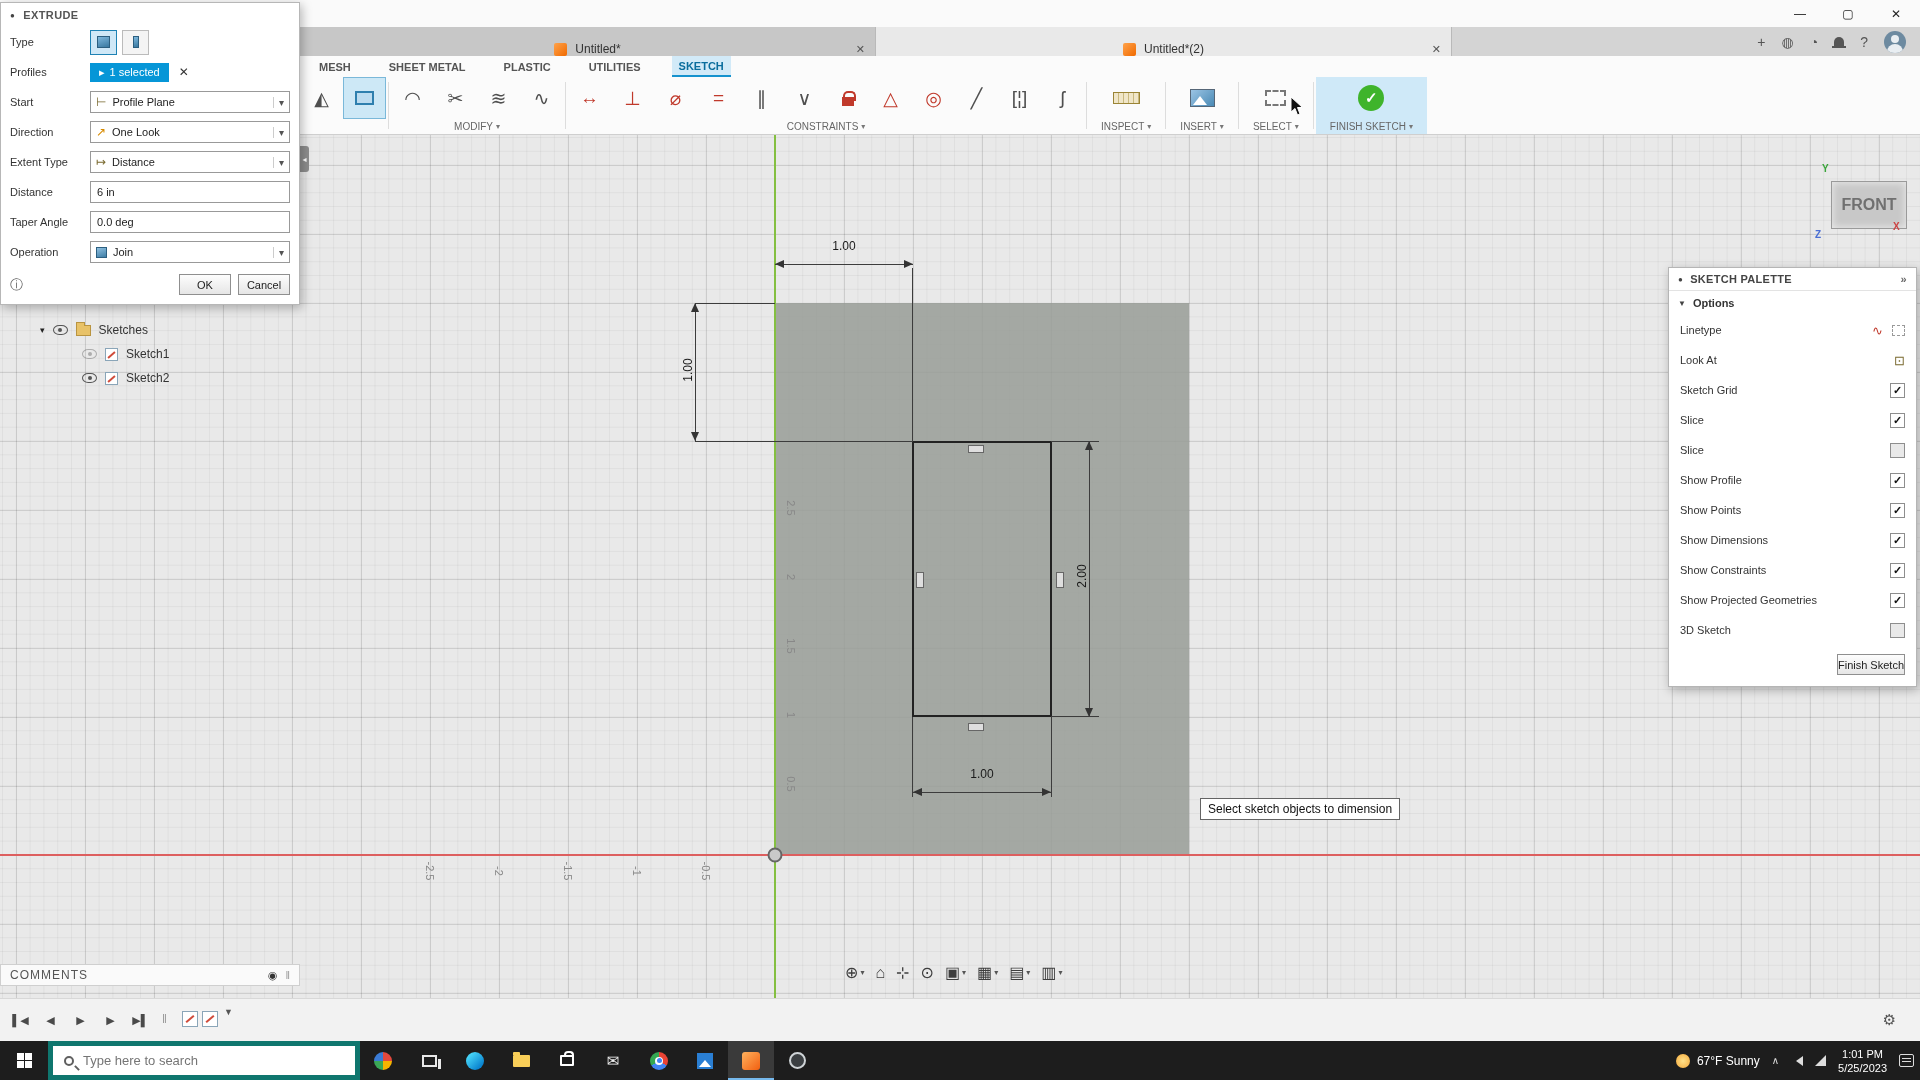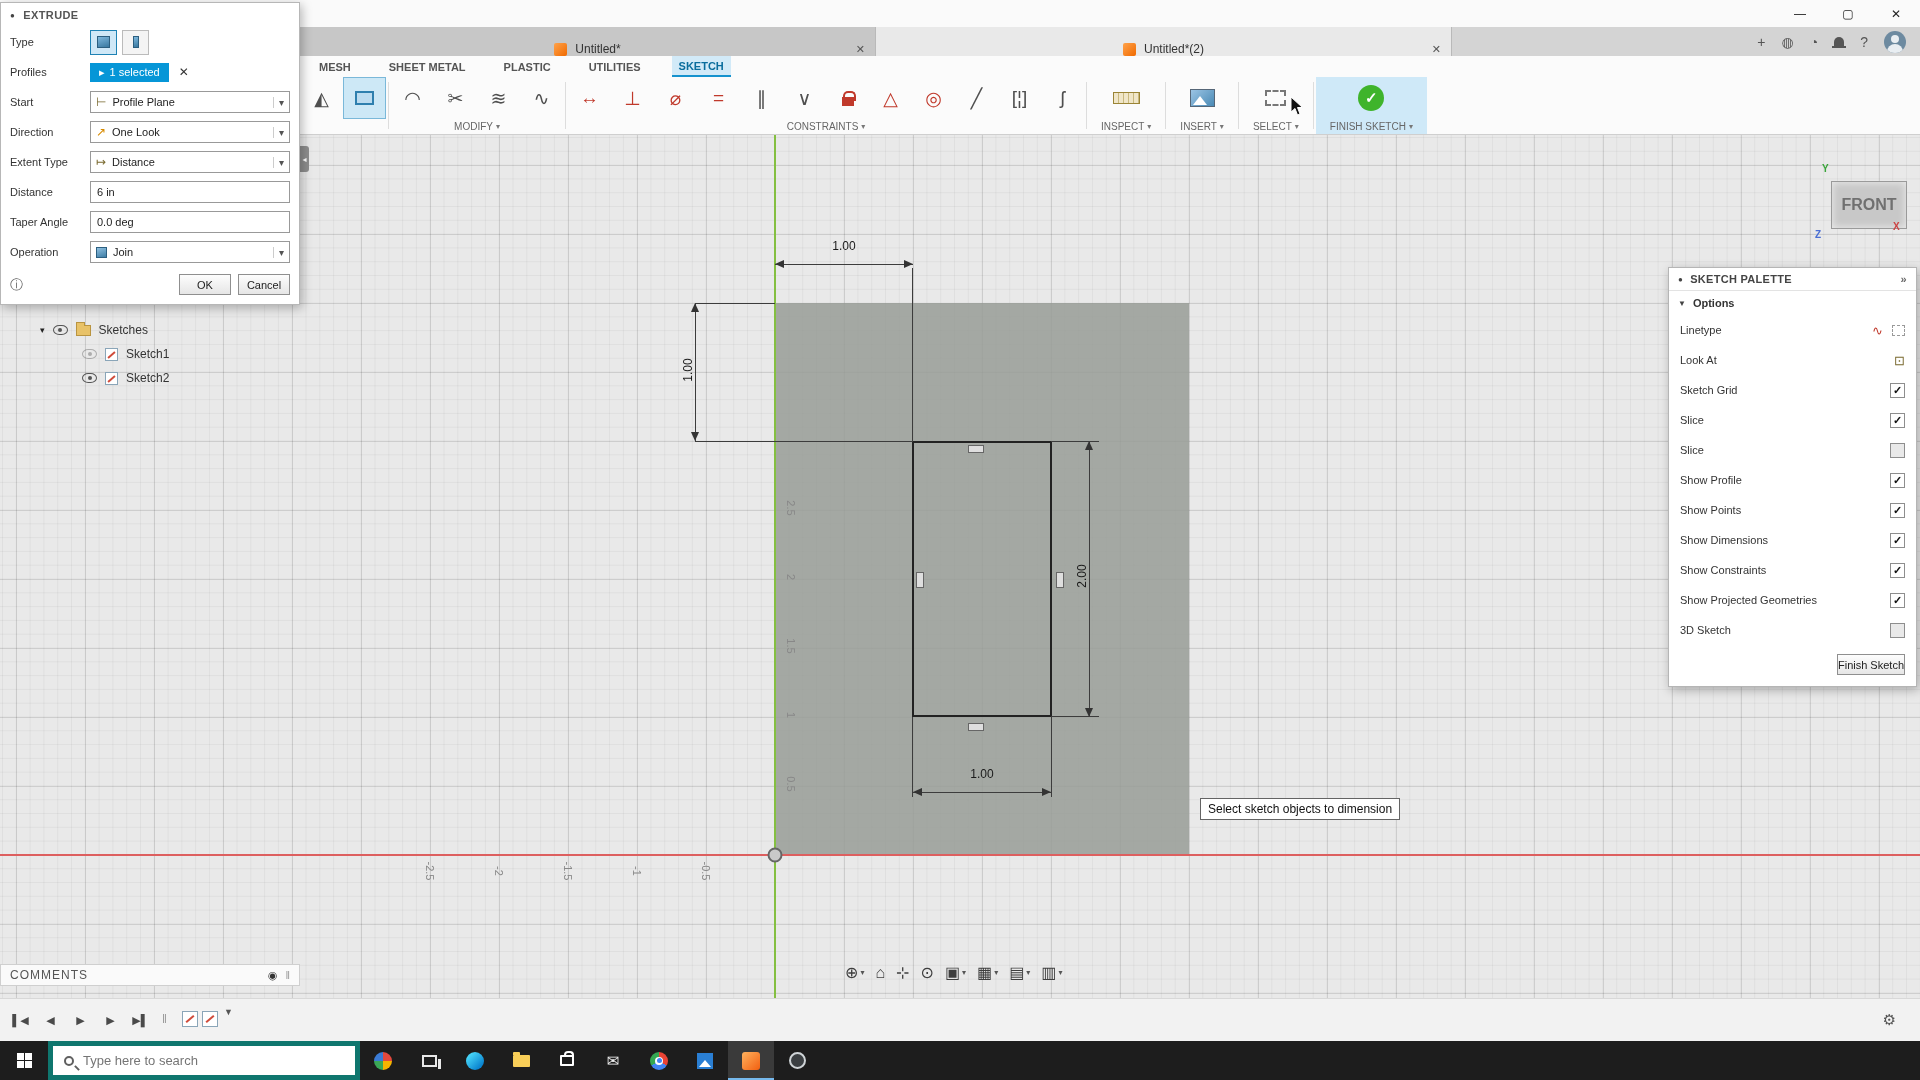--- a/index.html
+++ b/index.html
@@ -671,17 +671,31 @@
     <div class="tapp">
         <span class="tphotos"></span>
       </div>
     <div class="tapp active">
         <span class="tfusion"></span>
       </div>
     <div class="tapp">
         <span class="tobs"></span>
       </div>
   </div>
+  <div class="tray">
+    <span class="weather">
+      <span class="sun"></span>
+      <span>67°F Sunny</span>
+    </span>
+    <span class="chev">∧</span>
+    <span class="spk"></span>
+    <span class="net"></span>
+    <div class="clockblk">
+      <div>1:01 PM</div>
+      <div>5/25/2023</div>
+    </div>
+    <span class="notif"></span>
+  </div>
 </div>
 
 <svg class="cursor" width="15" height="21">
   <polygon points="1,1 1,16 5,12.5 7.5,19 10,18 7.5,11.5 12.5,11.5" fill="#111" stroke="#fff" stroke-width="1"></polygon>
 </svg>
 
 </body></html>

